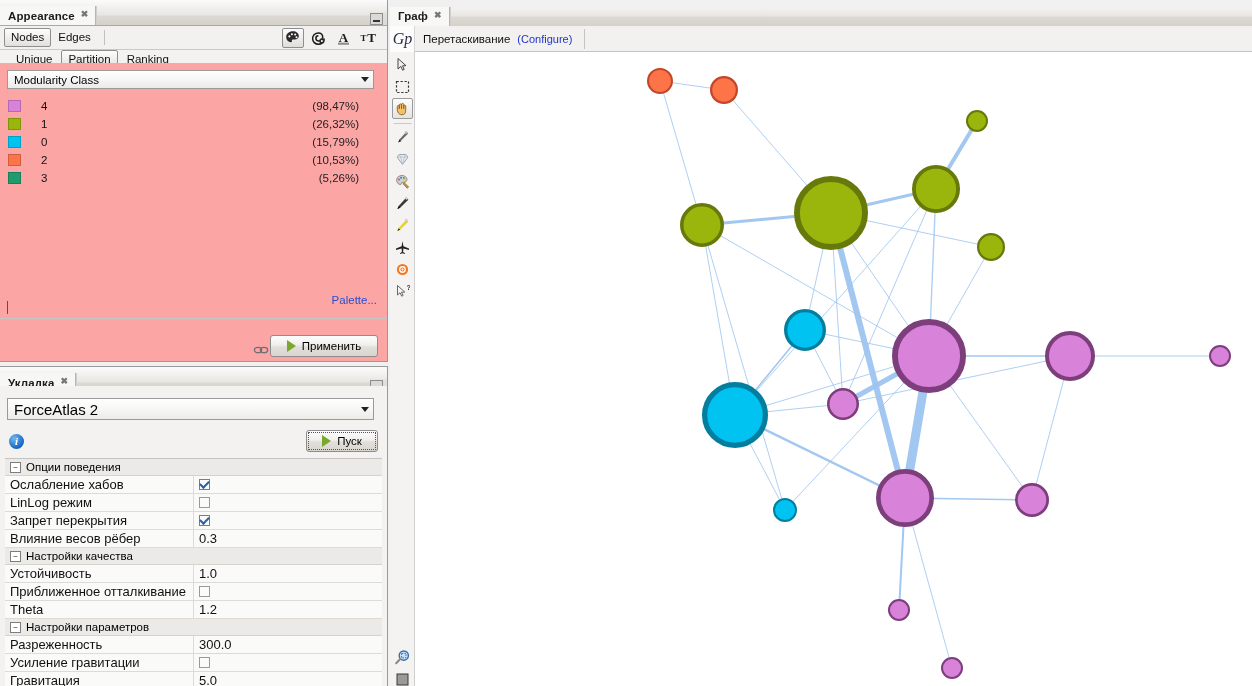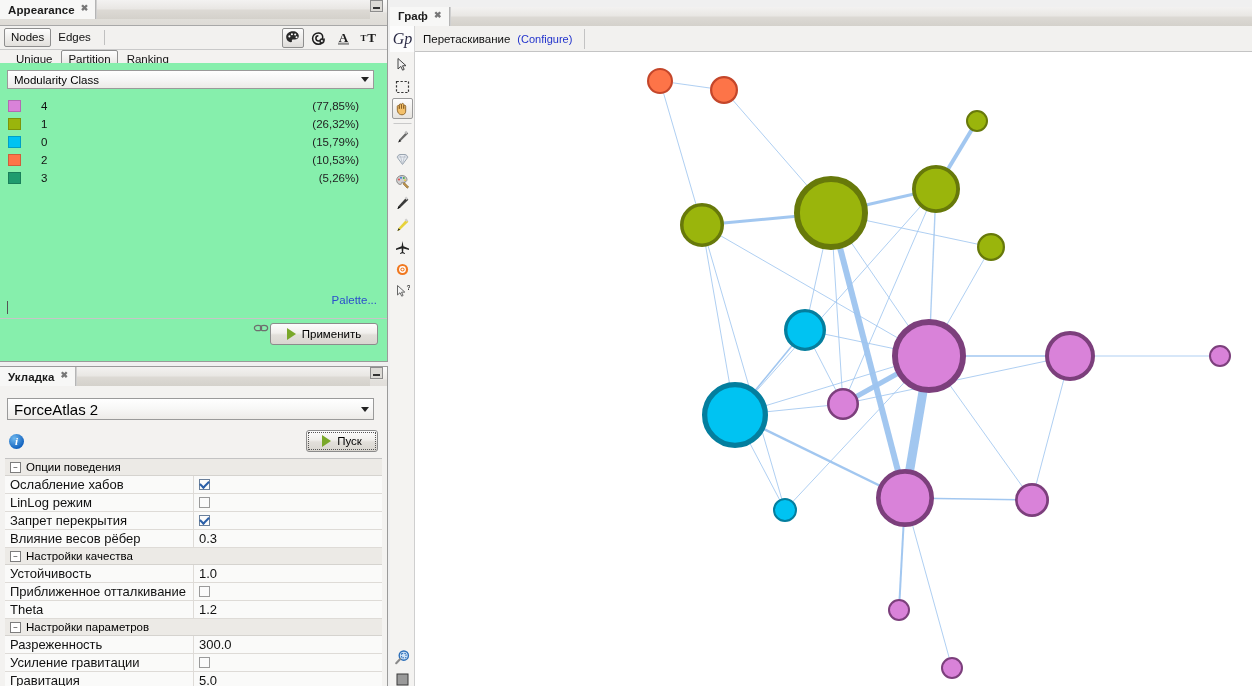--- a/index.html
+++ b/index.html
@@ -7,21 +7,21 @@
     width:1252px;height:686px;overflow:hidden;
     font-family:"Liberation Sans",sans-serif;
     font-size:11px;color:#000;background:#f0f0f0;
     -webkit-font-smoothing:antialiased;
   }
   #app{position:relative;width:1252px;height:686px;}
 
   
   .panel{position:absolute;background:#f2f1f0;border:1px solid #9a9a9a;box-sizing:border-box;}
   .panel-title{
-    height:26px;display:flex;align-items:flex-start;
+    height:26px;display:flex;align-items:flex-end;
     background:linear-gradient(to bottom,#fbfbfb 0%,#eceae7 48%,#e3e1dd 52%,#dedbd6 100%);
     border-bottom:1px solid #a8a8a8;box-sizing:border-box;position:relative;
   }
   .tab-active{
     height:19px;display:flex;align-items:center;gap:6px;padding:0 7px 0 8px;
     background:#f7f7f6;border-right:1px solid #b5b5b5;
     font-weight:bold;font-size:11.5px;color:#1b1b1b;box-sizing:border-box;
     position:relative;top:0;
   }
   .tab-active .tt{letter-spacing:.1px;}
@@ -51,39 +51,39 @@
   .iconbtn{
     width:22px;height:20px;display:flex;align-items:center;justify-content:center;
     border:1px solid transparent;border-radius:2px;cursor:pointer;box-sizing:border-box;
   }
   .iconbtn.sel{border:1px solid #8e8e8e;background:linear-gradient(to bottom,#fdfdfd,#dfdddA);}
 
   .ap-subrow{
     height:20px;display:flex;align-items:center;padding-left:9px;gap:2px;
     background:#f3f2f0;border-bottom:1px solid #b9c7d4;box-sizing:border-box;
   }
-  .ap-body{position:absolute;left:0;right:0;top:63px;bottom:0;background:#86efac;}
+  .ap-body{position:absolute;left:0;right:0;top:63px;bottom:0;background:#fca5a5;}
   .combo{
     position:absolute;left:7px;top:7px;width:367px;height:19px;box-sizing:border-box;
     border:1px solid #9a9a9a;background:linear-gradient(to bottom,#ffffff 0%,#f6f6f6 50%,#eceaE7 100%);
     display:flex;align-items:center;padding:0 4px 0 6px;font-size:11.5px;cursor:pointer;
   }
   .combo .caret{margin-left:auto;width:0;height:0;border-left:4px solid transparent;
     border-right:4px solid transparent;border-top:5px solid #222;}
   .part-list{position:absolute;left:8px;top:34px;right:8px;}
   .part-row{display:flex;align-items:center;height:18px;font-size:11.5px;}
   .swatch{width:13px;height:12px;border:1px solid rgba(0,0,0,.18);box-sizing:border-box;}
   .part-label{margin-left:20px;color:#111;}
   .part-pct{margin-left:auto;color:#222;padding-right:20px;}
   .palette-link{
     position:absolute;right:10px;bottom:55px;color:#2b4ecb;font-size:11.5px;cursor:pointer;
   }
   .ap-caretline{position:absolute;left:7px;bottom:47px;width:1px;height:13px;background:#555;}
   .ap-divider{position:absolute;left:0;right:0;bottom:42px;height:1px;background:#c6c6c6;}
-  .applyrow{position:absolute;left:0;right:0;bottom:4px;height:34px;display:flex;align-items:flex-start;justify-content:flex-end;padding-right:9px;gap:1px;}
+  .applyrow{position:absolute;left:0;right:0;bottom:4px;height:34px;display:flex;align-items:flex-end;justify-content:flex-end;padding-right:9px;gap:1px;}
   .btn{
     border:1px solid #8c8c8c;border-radius:3px;
     background:linear-gradient(to bottom,#fdfdfd 0%,#f1efec 45%,#e2dfda 55%,#d9d6d0 100%);
     display:flex;align-items:center;gap:6px;padding:0 13px;height:22px;
     font-size:11.5px;cursor:pointer;box-sizing:border-box;
   }
   .btn.focusring{outline:1px dotted #555;outline-offset:-3px;}
   .playtri{width:0;height:0;border-top:6px solid transparent;border-bottom:6px solid transparent;border-left:9px solid #7aa82a;}
 
   
@@ -207,21 +207,21 @@
     <div class="ap-body">
       <div class="combo">
         <span>Modularity Class</span>
         <span class="caret"></span>
       </div>
 
       <div class="part-list" id="part-list">
           <div class="part-row">
             <span class="swatch" style="background:#d982d9"></span>
             <span class="part-label">4</span>
-            <span class="part-pct">(77,85%)</span>
+            <span class="part-pct">(98,47%)</span>
           </div>
           <div class="part-row">
             <span class="swatch" style="background:#9ab50c"></span>
             <span class="part-label">1</span>
             <span class="part-pct">(26,32%)</span>
           </div>
           <div class="part-row">
             <span class="swatch" style="background:#00c3f2"></span>
             <span class="part-label">0</span>
             <span class="part-pct">(15,79%)</span>

